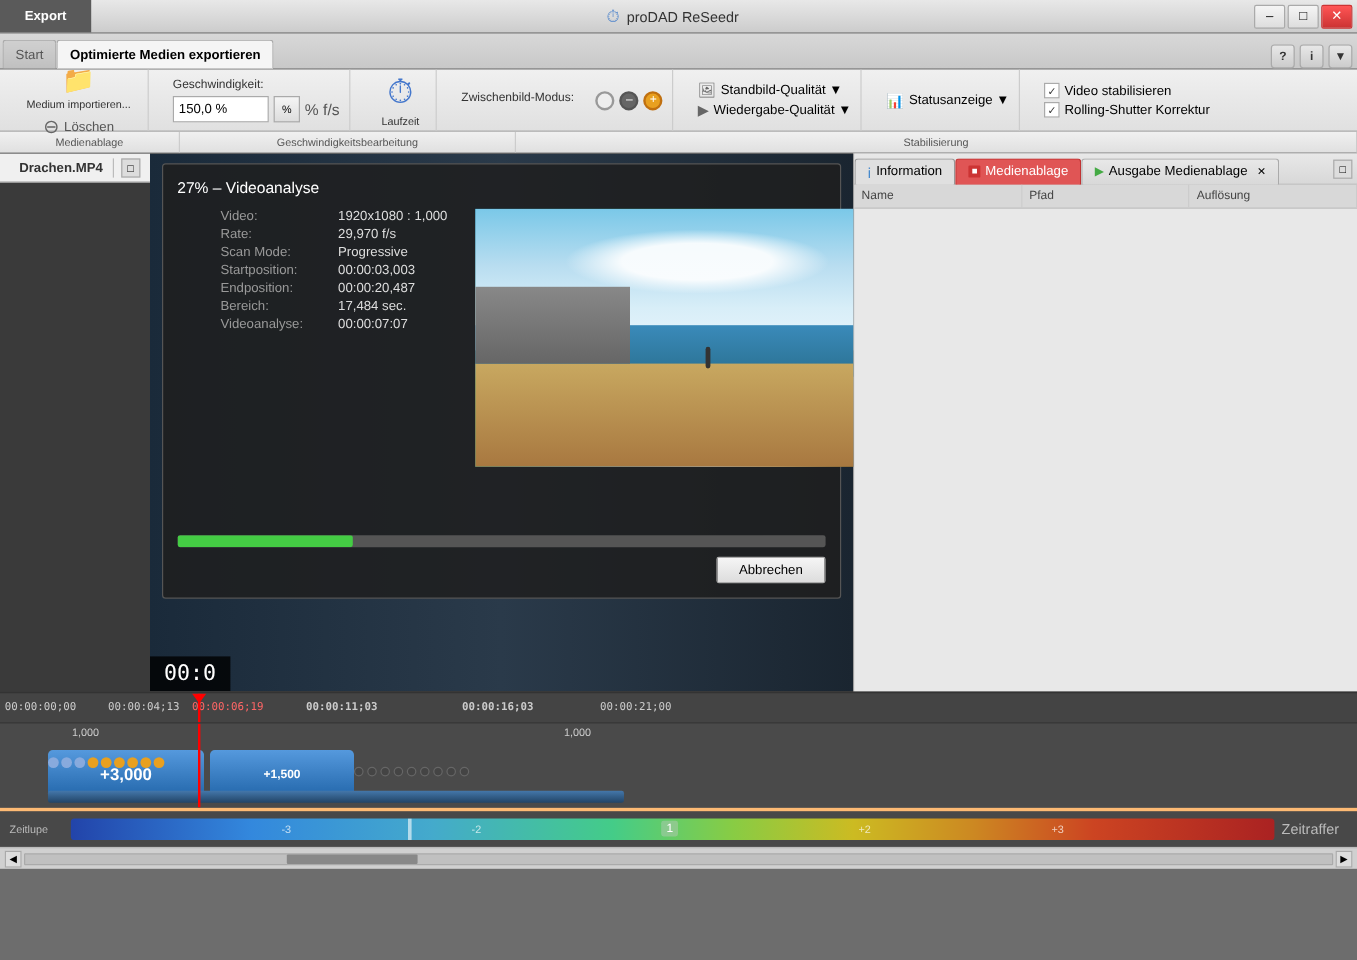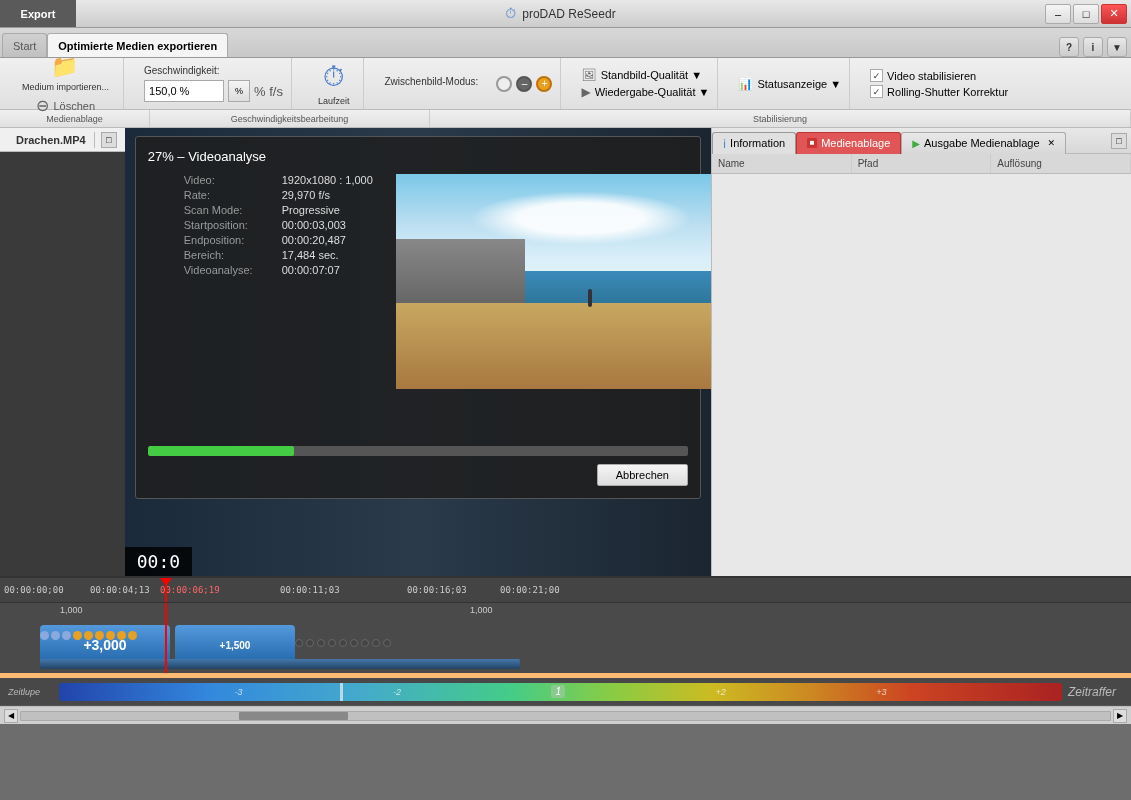--- a/index.html
+++ b/index.html
@@ -397,22 +397,22 @@
     <div style="flex:1; background:#e8e8e8;"></div>
   </div>
 </div>
 
 <div class="timeline-area">
 
   <div class="timeline-ruler" style="padding: 12px 4px;">
     <span class="ruler-mark" style="left:4px;">00:00:00;00</span>
     <span class="ruler-mark" style="left:90px;">00:00:04;13</span>
     <span class="ruler-mark" style="left:160px; color:#ff6666;">00:00:06;19</span>
-    <span class="ruler-mark" style="left:280px;">00:00:11;03</span>
-    <span class="ruler-mark" style="left:407px;">00:00:16;03</span>
+    <span class="ruler-mark" style="left:255px;font-weight:bold;">00:00:11;03</span>
+    <span class="ruler-mark" style="left:385px;font-weight:bold;">00:00:16;03</span>
     <span class="ruler-mark" style="left:500px;">00:00:21;00</span>
 
     <div style="position:absolute; left:165px; top:0; bottom:0; width:2px; background:red; z-index:10;">
       <div style="position:absolute; top:0; left:-5px; width:0; height:0; border-left:6px solid transparent; border-right:6px solid transparent; border-top:8px solid red;"></div>
     </div>
   </div>
 
   <div class="timeline-track" style="height:70px; position:relative;">
 
     <div style="position:absolute; top:2px; left:60px; color:#ccc; font-size:9px;">1,000</div>
@@ -447,21 +447,21 @@
       <div style="width:8px;height:8px;border-radius:50%;border:1px solid #666;background:#444;"></div>
       <div style="width:8px;height:8px;border-radius:50%;border:1px solid #666;background:#444;"></div>
       <div style="width:8px;height:8px;border-radius:50%;border:1px solid #666;background:#444;"></div>
       <div style="width:8px;height:8px;border-radius:50%;border:1px solid #666;background:#444;"></div>
       <div style="width:8px;height:8px;border-radius:50%;border:1px solid #666;background:#444;"></div>
     </div>
 
     <div style="position:absolute; left:165px; top:0; bottom:0; width:2px; background:red; z-index:10;"></div>
   </div>
 
-  <div style="background:#484848; height:32px; display:flex; align-items:center; padding:0 8px; gap:6px; border-top:5px solid #fdba74;font-style:italic;">
+  <div style="background:#484848; height:32px; display:flex; align-items:center; padding:0 8px; gap:6px; border-top:3px solid #fdba74;">
     <span style="font-size:9px; color:#bbb; min-width:45px;">Zeitlupe</span>
     <div style="flex:1; height:18px; border-radius:3px; overflow:hidden; position:relative; background: linear-gradient(to right, #2244aa 0%, #3388dd 15%, #44aacc 30%, #44cc88 45%, #88cc44 55%, #ccbb22 65%, #cc8822 75%, #cc4422 85%, #aa2222 100%);">
       <div style="position:absolute; left:28%; top:0; width:3px; height:100%; background:rgba(255,255,255,0.6);"></div>
 
       <div style="position:absolute; inset:0; display:flex; align-items:center; justify-content:space-around; padding:0 10%;">
         <span style="color:rgba(255,255,255,0.7); font-size:9px;">-3</span>
         <span style="color:rgba(255,255,255,0.7); font-size:9px;">-2</span>
         <span style="background:rgba(200,200,200,0.4); color:white; font-size:10px; padding:1px 4px; border-radius:2px;">1</span>
         <span style="color:rgba(255,255,255,0.7); font-size:9px;">+2</span>
         <span style="color:rgba(255,255,255,0.7); font-size:9px;">+3</span>

